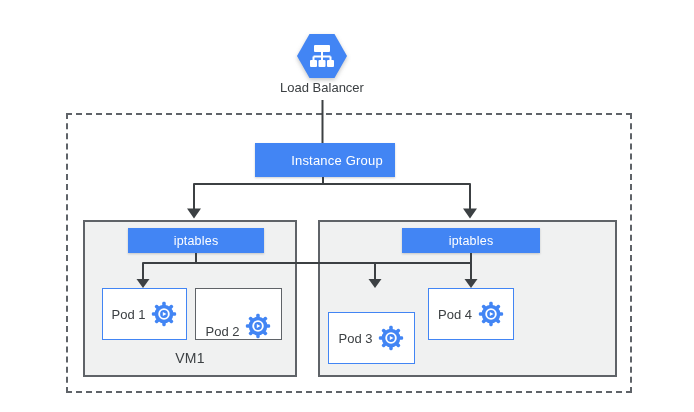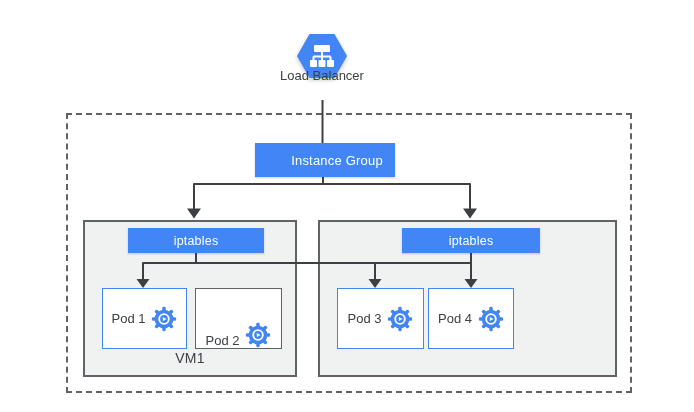--- a/index.html
+++ b/index.html
@@ -63,50 +63,50 @@
     letter-spacing:.2px;
     box-shadow:0 1px 2px rgba(60,64,67,.25);
   }
   .instance-group{ left:255px; top:143px; width:140px; height:34px;padding-left:24px; }
   .iptables-1{ left:128px; top:228px; width:136px; height:25px; font-size:12.5px; }
   .iptables-2{ left:402px; top:228px; width:138px; height:25px; font-size:12.5px; }
   
   .pod{
     position:absolute;
     top:66px;
-    height:61px;
+    height:52px;
     background:#ffffff;
     border:1.5px solid var(--pod-border);
     display:flex;
     align-items:center;
     justify-content:center;
     gap:6px;
   }
   .pod.highlight{ border-color:var(--pod-highlight-border); }
   .pod-label{
     font-size:13px;
     color:var(--text-dark);
     white-space:nowrap;
   }
   .gear{ width:26px; height:26px; flex:0 0 auto; }
   .pod1{ left:17px;  width:85px; }
   .pod2{ left:110px; width:87px;align-items:flex-end; }
-  .pod3{ left:17px;  width:87px; }
+  .pod3{ left:8px;  width:87px;margin-top:24px; }
   .pod4{ left:108px; width:86px; }
   .pod5{ left:200px; width:89px; }
   
   .lb-icon{
     position:absolute;
     left:296px; top:33px;
     width:52px; height:46px;
     filter:drop-shadow(0 2px 2px rgba(60,64,67,.3));
   }
   .lb-label{
     position:absolute;
-    left:247px; top:68px;
+    left:247px; top:80px;
     width:150px;
     text-align:center;
     font-size:13px;
     color:var(--text-dark);
   }
   
   .connectors{
     position:absolute;
     left:0; top:0;
     width:694px; height:412px;

